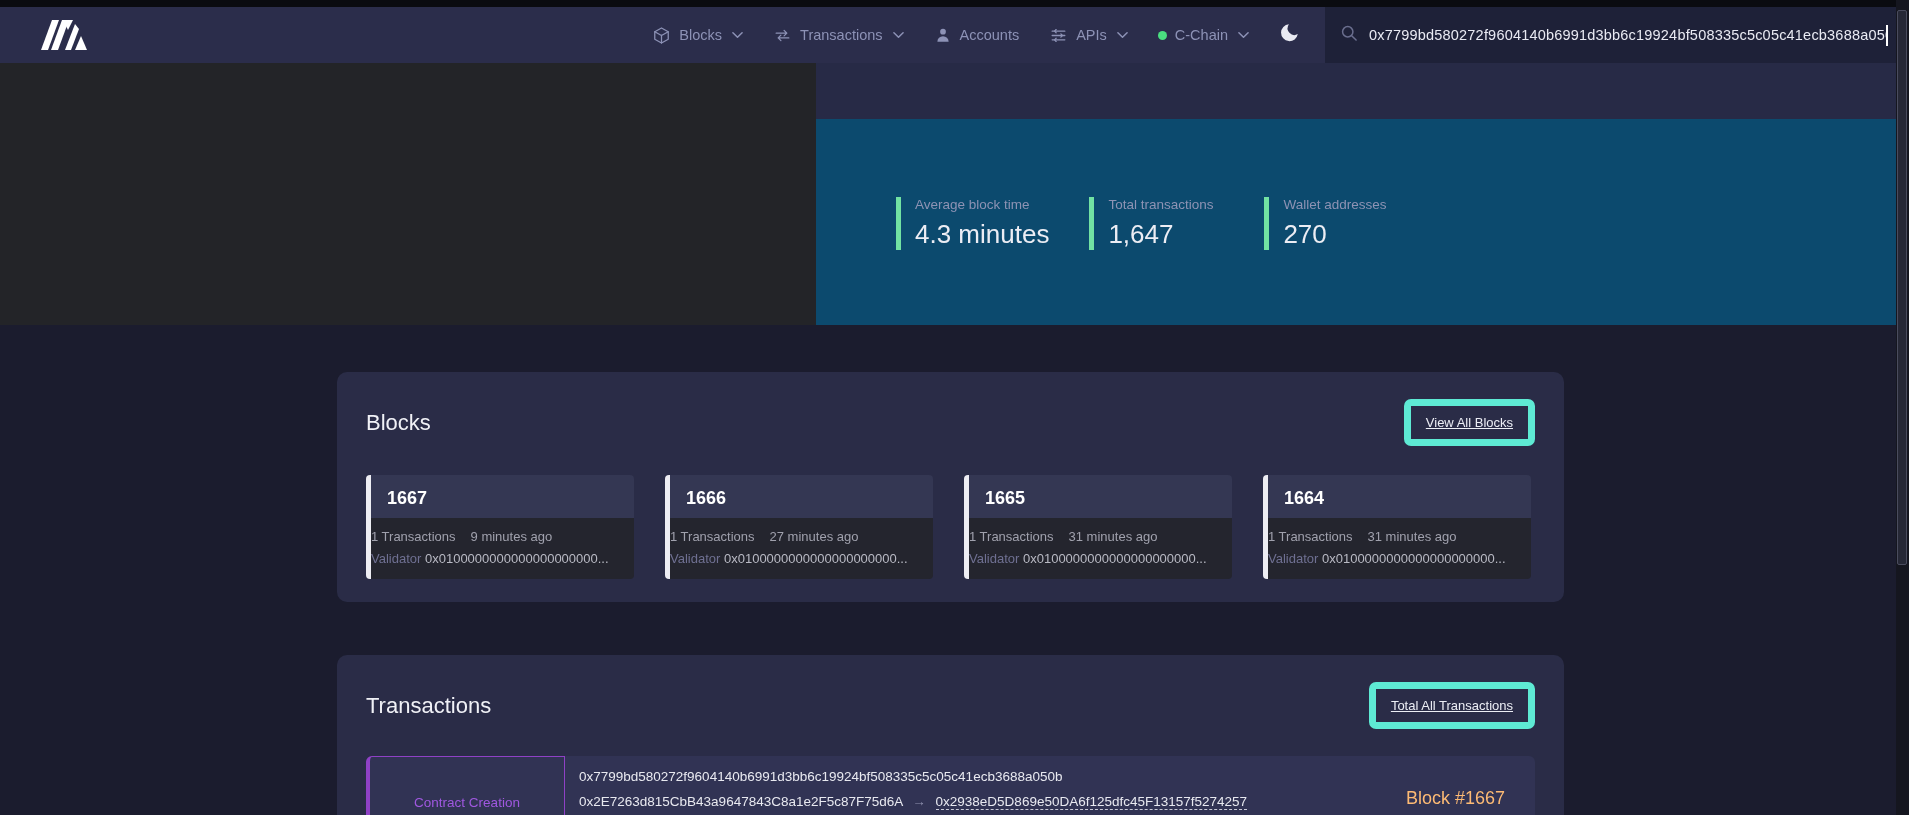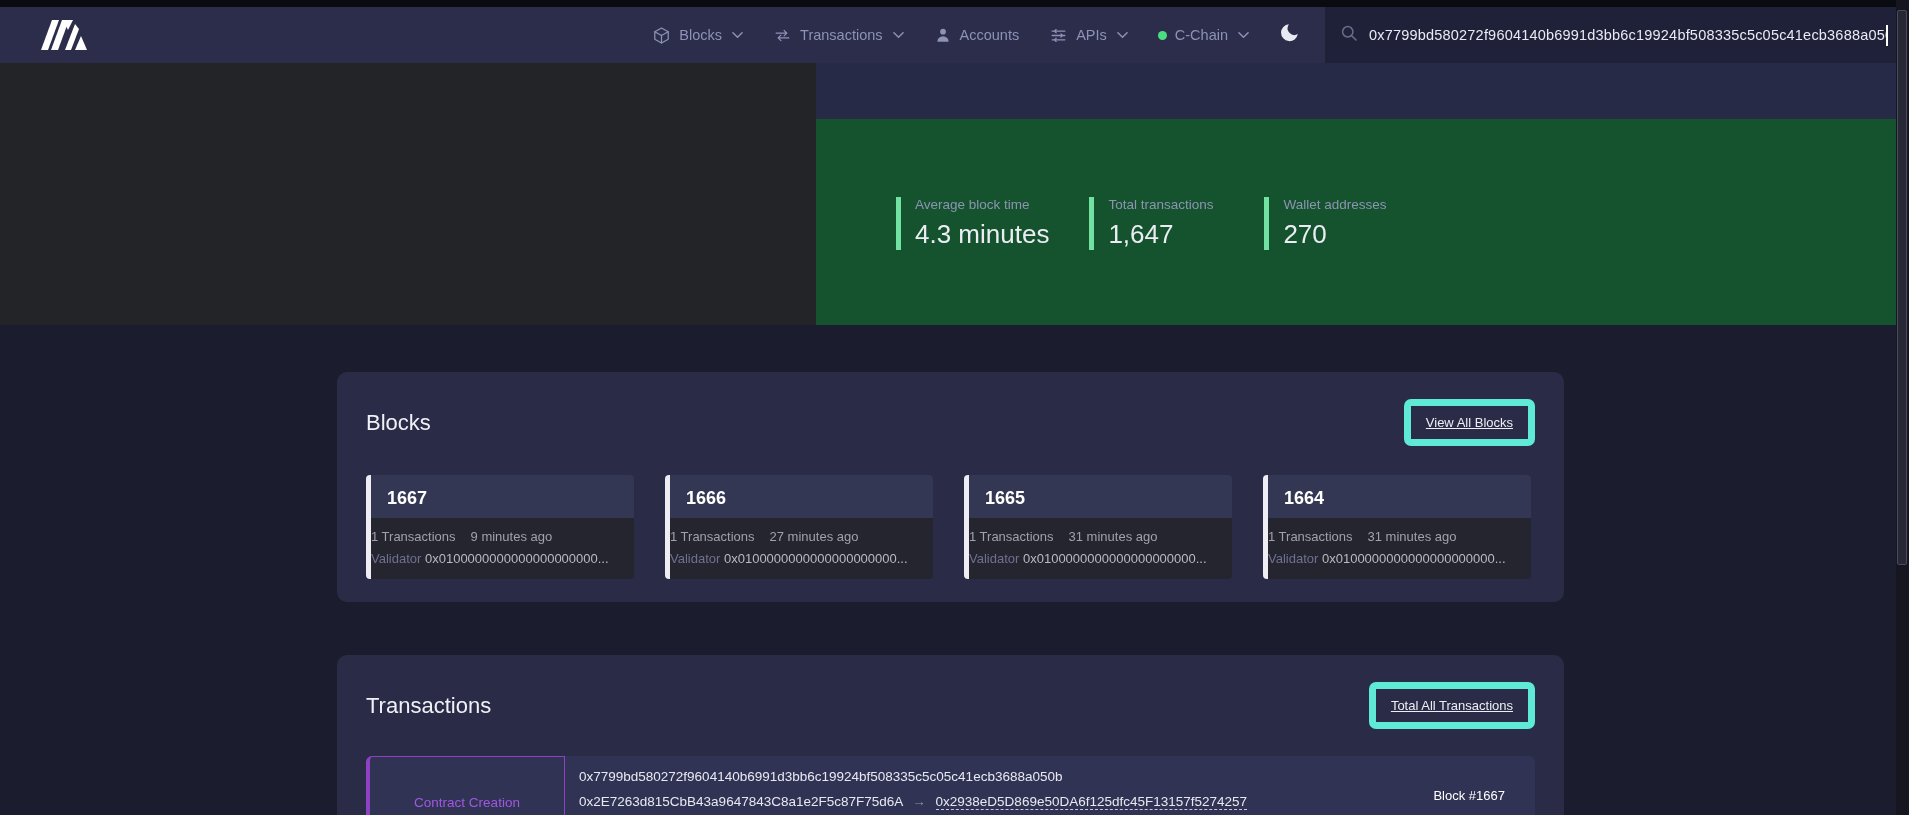--- a/index.html
+++ b/index.html
@@ -30,21 +30,21 @@
   }
   .search-box input {
     flex:1; background:transparent; border:none; outline:none; color:#e9eaf3;
     font-size:14.5px; font-family:"Liberation Sans","DejaVu Sans",sans-serif;
     margin-left:10px; letter-spacing:.2px;
   }
   .caret { position:absolute; right:8px; top:18px; width:2px; height:21px; background:#ffffff; }
   
   .hero { position:absolute; left:0; top:63px; width:1909px; height:262px; background:#272a46; }
   .hero-left { position:absolute; left:0; top:0; width:816px; height:262px; background:#232428; }
-  .stats { position:absolute; left:816px; top:56px; width:1080px; height:206px; background:#14532d;
+  .stats { position:absolute; left:816px; top:56px; width:1080px; height:206px; background:#0c4a6e;
            display:flex; align-items:flex-start; padding:78px 0 8px 80px; gap:40px; }
   .stat { border-left:5px solid #72e2a3; padding-left:14px; }
   .stat-label { font-size:13.5px; color:#8e93b4; }
   .stat-value { font-size:26px; color:#ecedf4; margin-top:7px; font-weight:400; }
   .stat.w1{min-width:150px}.stat.w2{min-width:135px}.stat.w3{min-width:137px}
   
   .panel { position:absolute; left:337px; width:1227px; background:#2a2c47; border-radius:10px; }
   .panel-blocks { top:372px; height:230px; padding:27px 29px; }
   .panel-txs { top:655px; height:240px; padding:27px 29px; }
   .panel-header { display:flex; align-items:center; justify-content:space-between; }
@@ -77,21 +77,21 @@
   .tx-status { color:#7b7897; font-size:12.5px; }
   .tx-main { flex:1; padding:13px 0 0 14px; font-size:13.5px; }
   .tx-line { margin-bottom:10px; white-space:nowrap; }
   .tx-hash { color:#e8e9f0; cursor:pointer; }
   .tx-addr { color:#e8e9f0; cursor:pointer; }
   .tx-arrow { color:#9193b0; margin:0 6px; }
   .tx-addr-link { color:#e8e9f0; border-bottom:1px dashed #c9cad8; cursor:pointer;margin-top:19px; }
   .tx-amount { color:#e8e9f0; }
   .tx-fee { color:#6e6f88; margin-left:8px; }
   .tx-meta { width:160px; padding:32px 30px 0 0; text-align:right; }
-  .tx-block { color:#ffffff; font-size:13px; cursor:pointer; }
+  .tx-block { color:#fdba74; font-size:18px; cursor:pointer; }
   .tx-time { color:#8a8ba0; font-size:13.5px; margin-top:13px; }
   
   .scrollbar { position:absolute; right:0; top:0; width:13px; height:815px; background:#15161f; }
   .scroll-thumb { position:absolute; left:1px; top:10px; width:10px; height:555px;
                   background:#262836; border:1px solid #4a4c5e; border-radius:2px; }
   .icon-stroke { stroke:#8d92b6; fill:none; stroke-width:1.6; stroke-linecap:round; stroke-linejoin:round; }
 </style>
 </head>
 <body>
 

